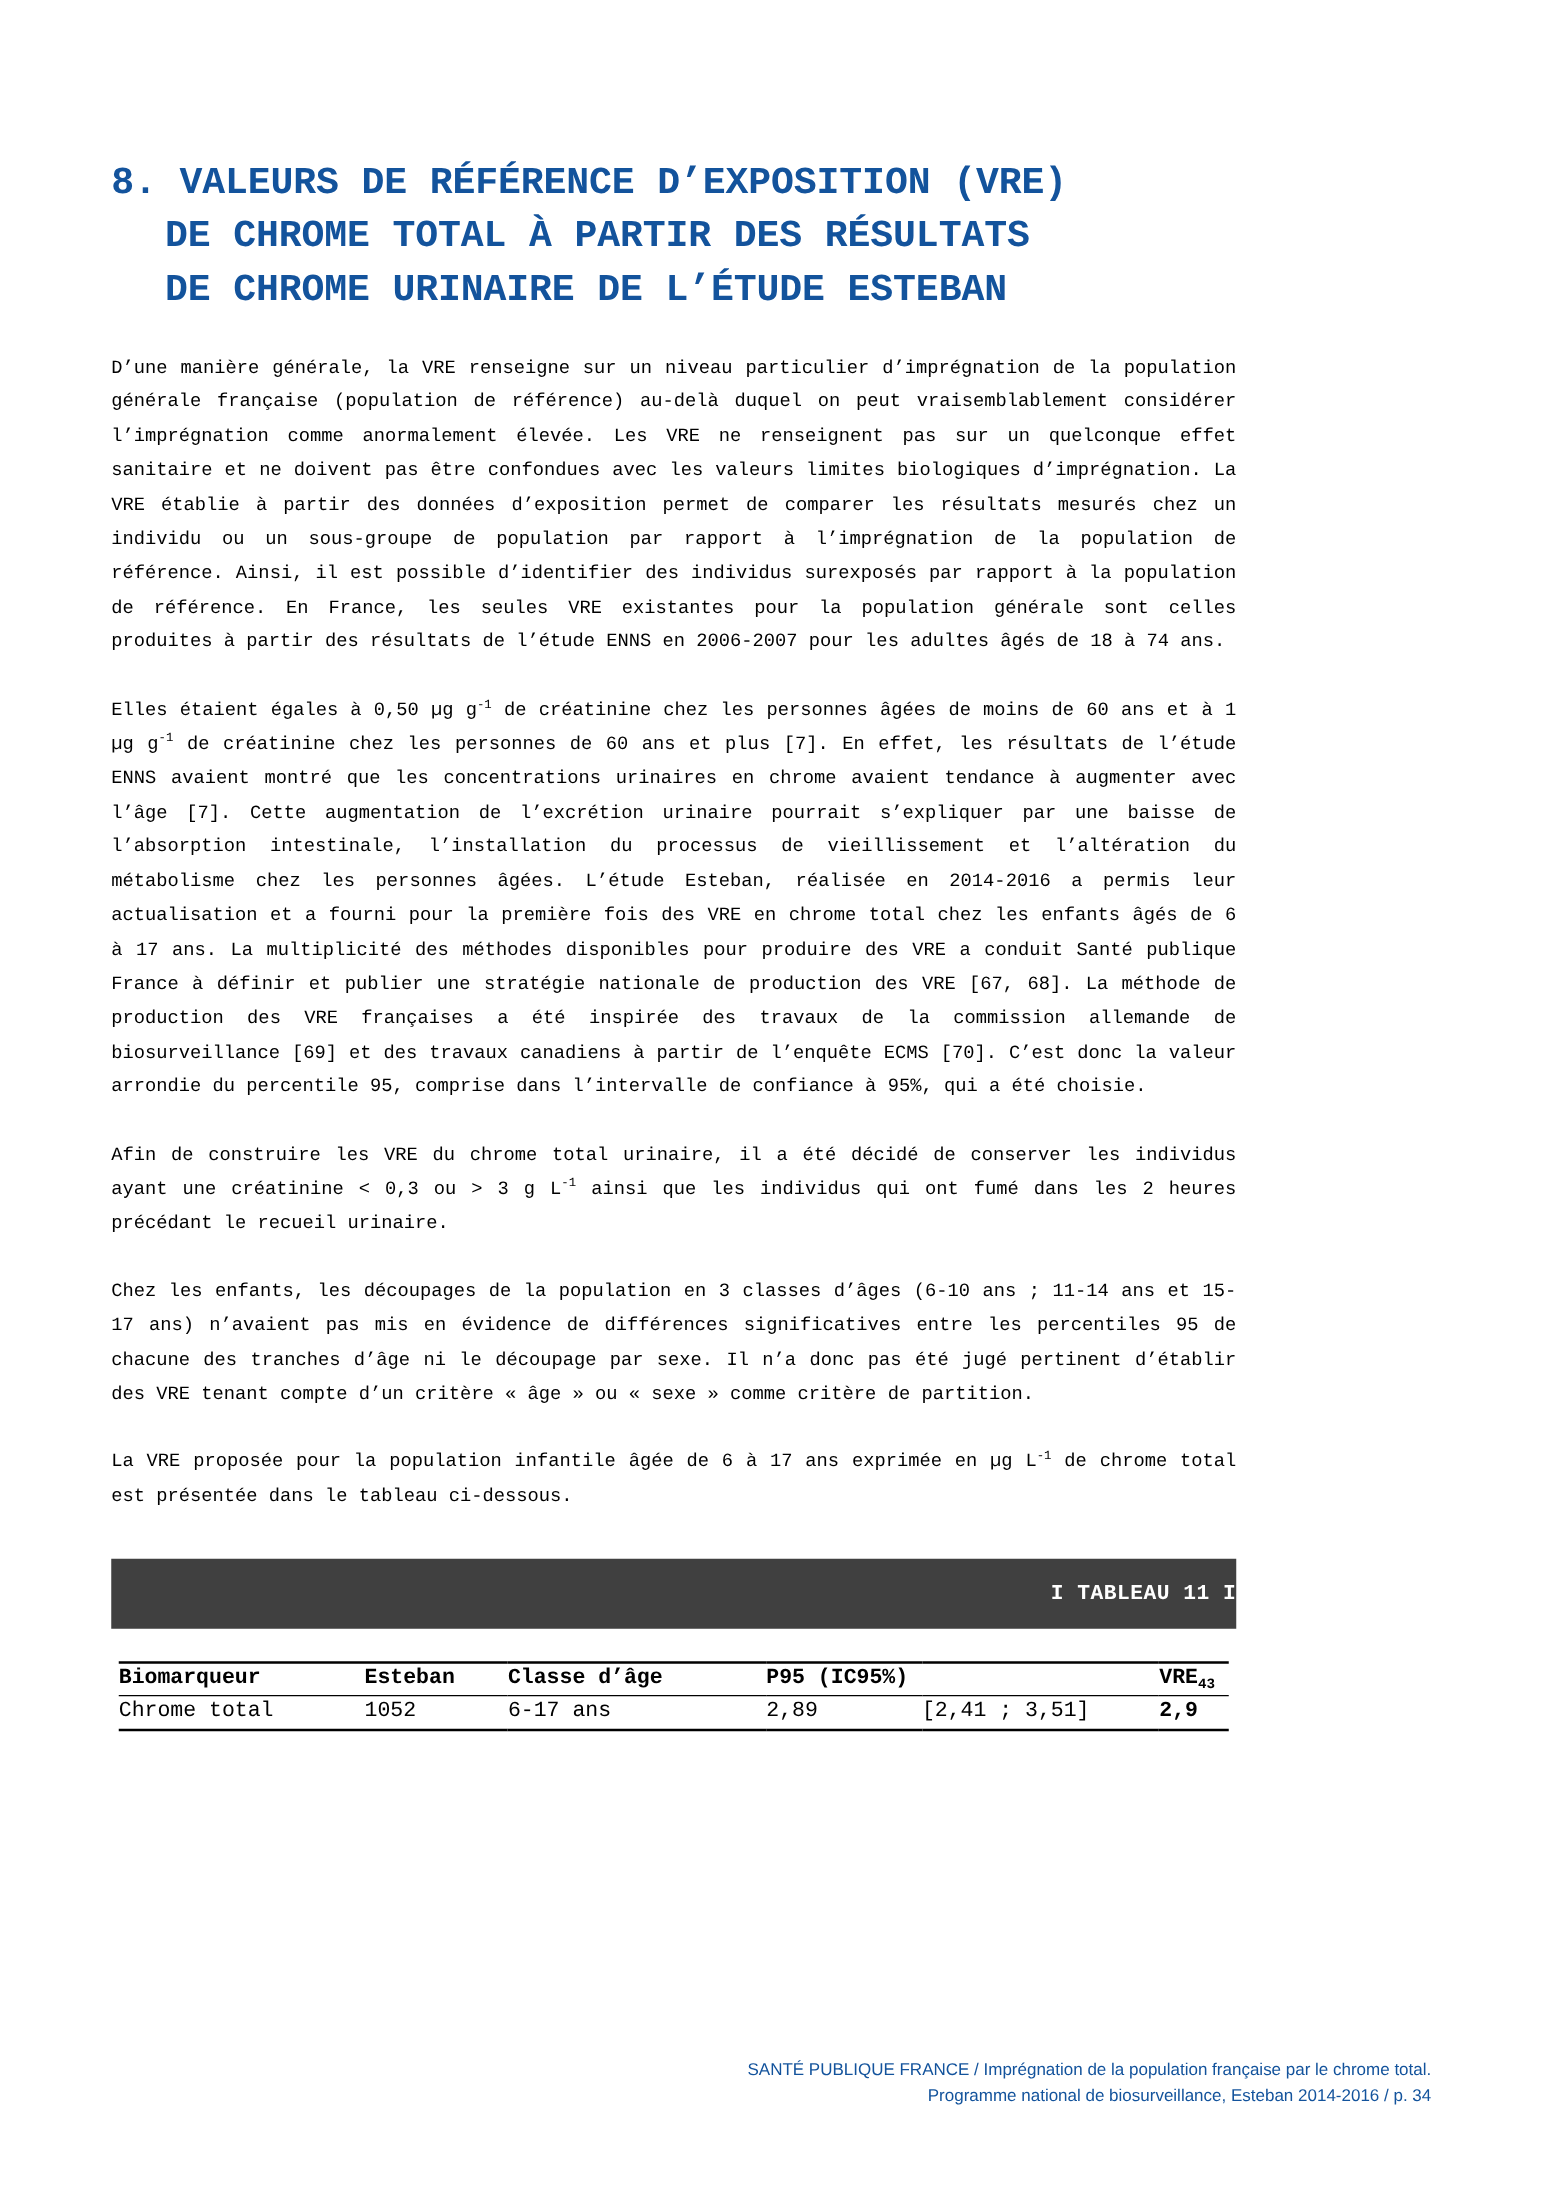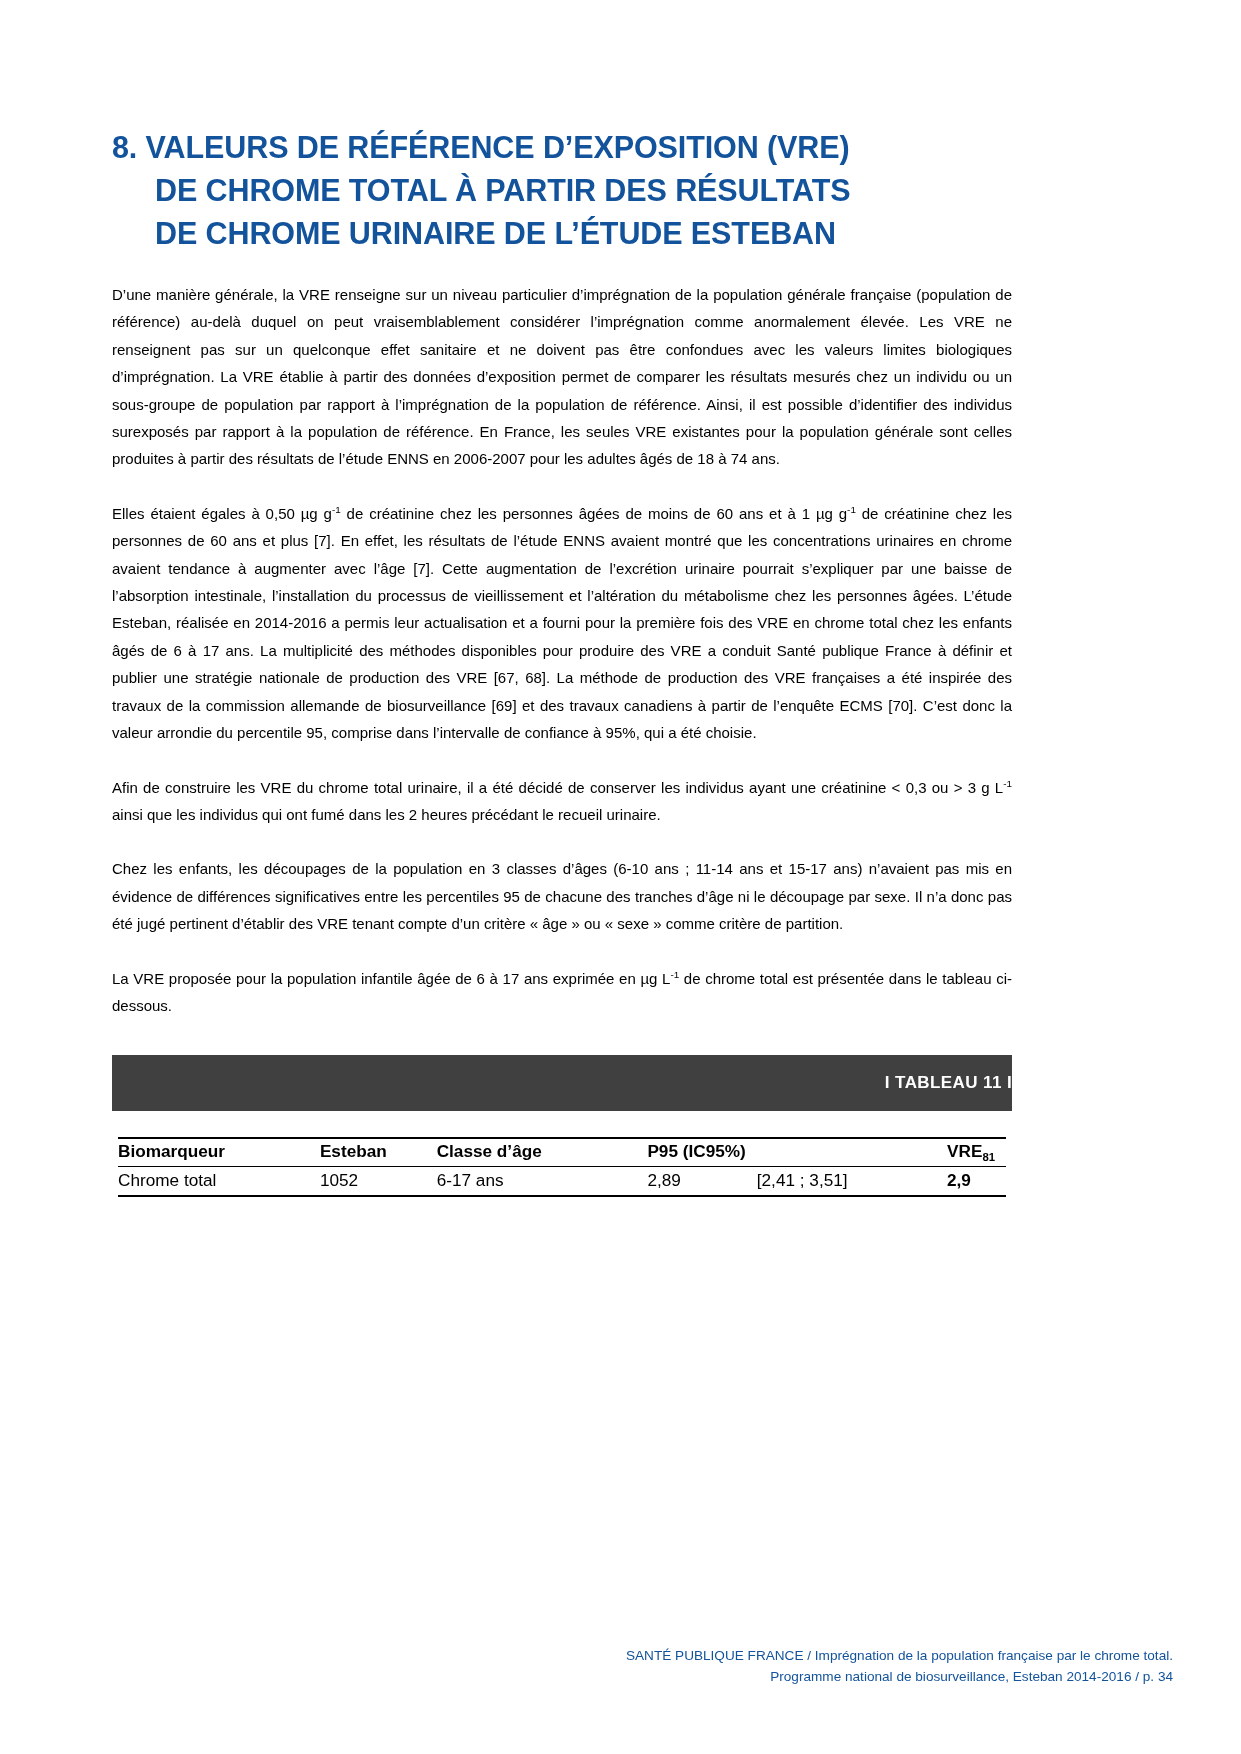--- a/index.html
+++ b/index.html
@@ -18,23 +18,24 @@
   }
   .page {
     position: absolute;
     left: 0; top: 0;
     width: 1241px;
     height: 1754px;
     overflow: hidden;
   }
   .content {
     position: absolute;
-    left: 112px;
+    left: 89px;
     top: 126px;
     width: 900px;
+    font-family: Liberation Mono, monospace;
   }
 
   
   .doc-title {
     color: #13539c;
     font-size: 30.5px;
     font-weight: bold;
     line-height: 43px;
     letter-spacing: -0.1px;
     margin: 0 0 26px 0;
@@ -127,21 +128,21 @@
   .col-ic          { width: 190px; }
   .col-vre         { width: auto; }
 
   
   .footer {
     position: absolute;
     left: 0;
     top: 1645px;
     width: 1241px;
     text-align: right;
-    padding-right: 68px;
+    padding-right: 96px;
     box-sizing: border-box;
     color: #13539c;
     font-size: 13.6px;
     line-height: 21px;
   }
   .footer div { white-space: nowrap; }
 </style>
 </head>
 <body>
 
@@ -174,21 +175,21 @@
 
       <div class="data-table-wrap">
         <table class="data-table">
           <thead>
             <tr>
               <th class="col-biomarqueur">Biomarqueur</th>
               <th class="col-effectif">Esteban</th>
               <th class="col-classe">Classe d’âge</th>
               <th class="col-p95">P95 (IC95%)</th>
               <th class="col-ic"></th>
-              <th class="col-vre"><span>VRE</span><sub>81</sub></th>
+              <th class="col-vre"><span>VRE</span><sub>43</sub></th>
             </tr>
           </thead>
           <tbody>
             <tr>
               <td class="col-biomarqueur">Chrome total</td>
               <td class="col-effectif">1052</td>
               <td class="col-classe">6-17 ans</td>
               <td class="col-p95">2,89</td>
               <td class="col-ic">[2,41 ; 3,51]</td>
               <td class="col-vre bold">2,9</td>

